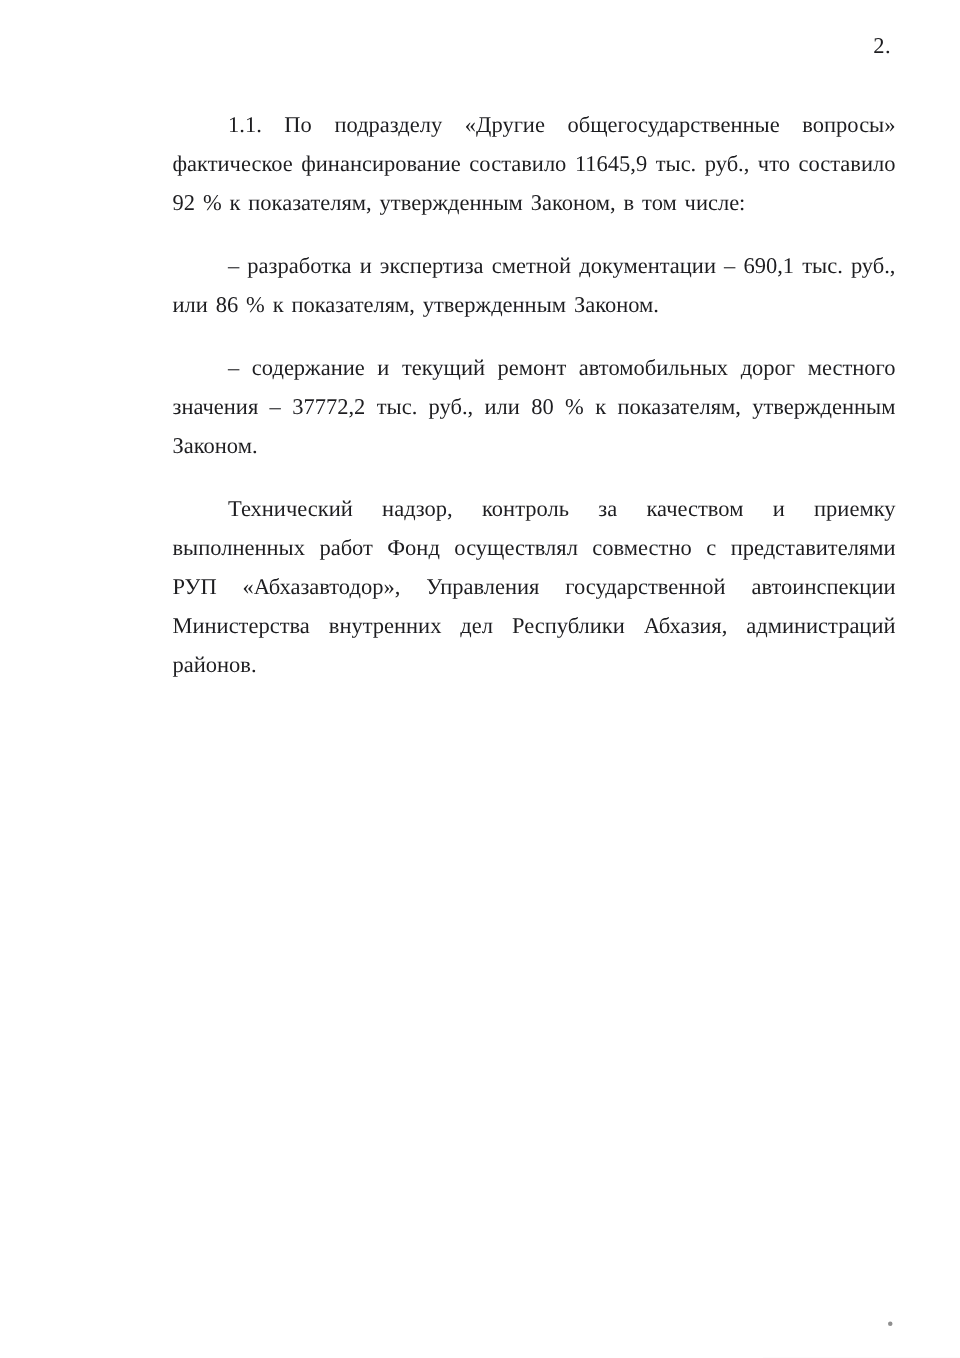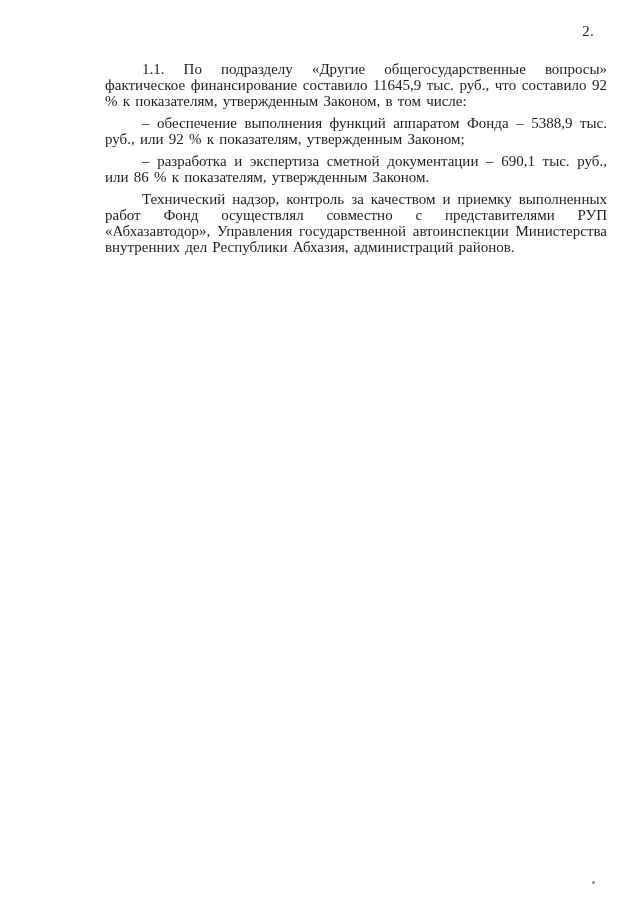--- a/index.html
+++ b/index.html
@@ -28,24 +28,24 @@
     letter-spacing: 0.3px;
   }
   .content {
     position: absolute;
     top: 55px;
     left: 99px;
     width: 514px;
   }
   .para {
     font-size: 15px;
-    line-height: 16px;
+    line-height: 26px;
     text-align: justify;
     text-indent: 37px;
-    margin: 6px;
+    margin: 16px;
     word-spacing: 1.5px;
   }
   .speck {
     position: absolute;
     left: 592px;
     top: 881px;
     width: 3px;
     height: 3px;
     background: #8f8f8f;
     border-radius: 50%;
@@ -53,20 +53,20 @@
 </style>
 </head>
 <body>
 
 <div class="page">
 
   <div class="page-number">2.</div>
 
   <div class="content">
     <p class="para">1.1. По подразделу «Другие общегосударственные вопросы» фактическое финансирование составило 11645,9 тыс. руб., что составило 92 % к показателям, утвержденным Законом, в том числе:</p>
-    <p class="para">– обеспечение выполнения функций аппаратом Фонда – 5388,9 тыс. руб., или 92 % к показателям, утвержденным Законом;</p>
     <p class="para">– разработка и экспертиза сметной документации – 690,1 тыс. руб., или 86 % к показателям, утвержденным Законом.</p>
+    <p class="para">– содержание и текущий ремонт автомобильных дорог местного значения – 37772,2 тыс. руб., или 80 % к показателям, утвержденным Законом.</p>
     <p class="para">Технический надзор, контроль за качеством и приемку выполненных работ Фонд осуществлял совместно с представителями РУП «Абхазавтодор», Управления государственной автоинспекции Министерства внутренних дел Республики Абхазия, администраций районов.</p>
   </div>
 
   <div class="speck"></div>
 
 </div>
 
 </body></html>

